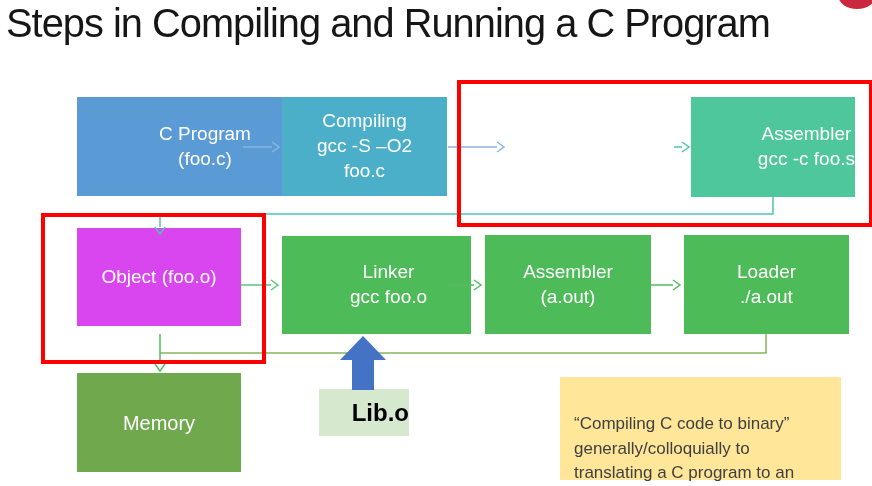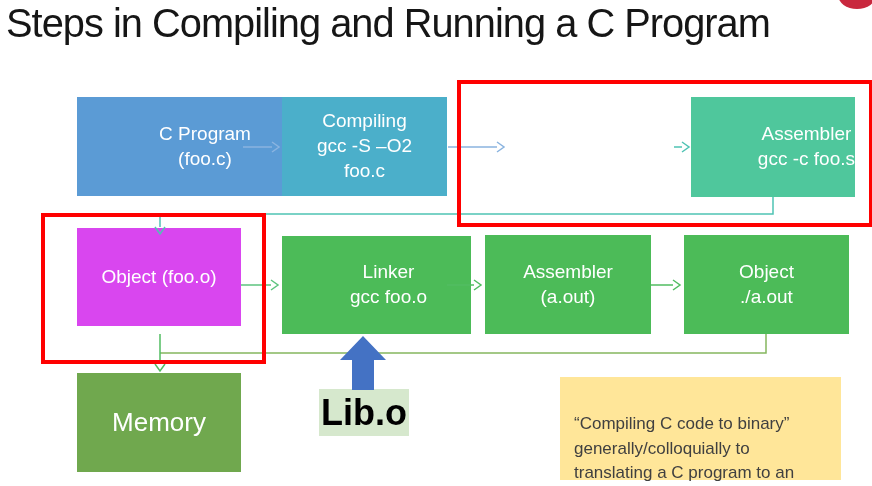--- a/index.html
+++ b/index.html
@@ -12,22 +12,22 @@
     font-size:41px;font-weight:400;color:#161616;
     white-space:nowrap;letter-spacing:-1px;
     transform:scaleX(0.97);transform-origin:left top;
   }
   .box{
     position:absolute;display:flex;align-items:center;justify-content:center;
     color:#ffffff;font-size:19px;line-height:1.3;text-align:center;
     white-space:pre-line;
   }
   .libo{
-    position:absolute;display:flex;align-items:center;justify-content:center;
-    color:#000000;font-size:36px;font-weight:700;
+    position:absolute;display:flex;align-items:center;justify-content:flex-end;
+    color:#000000;font-size:24px;font-weight:700;
   }
   .note{
     position:absolute;box-sizing:border-box;padding:11px 14px;
     color:#404040;font-size:17px;line-height:1.44;white-space:pre-line;
   }
   .overlay{position:absolute;left:0;top:0;pointer-events:none;}
 </style>
 </head>
 <body>
 
@@ -54,25 +54,25 @@
   </div>
   <div class="box" style="left: 282px; top: 236px; width: 165px; height: 98px; background-color: rgb(76, 187, 88); padding-left: 24px;">
     <span>Linker
 gcc foo.o</span>
   </div>
   <div class="box" style="left: 485px; top: 235px; width: 166px; height: 99px; background-color: rgb(76, 187, 88);">
     <span>Assembler
 (a.out)</span>
   </div>
   <div class="box" style="left: 684px; top: 235px; width: 165px; height: 99px; background-color: rgb(76, 187, 88);">
-    <span>Object
+    <span>Loader
 ./a.out</span>
   </div>
 
-  <div class="box" style="left: 77px; top: 373px; width: 164px; height: 99px; font-size: 26px; background-color: rgb(112, 168, 78);">
+  <div class="box" style="left: 77px; top: 373px; width: 164px; height: 99px; font-size: 20px; background-color: rgb(112, 168, 78);">
     <span>Memory</span>
   </div>
 
   <div class="libo" style="left: 319px; top: 389px; width: 90px; height: 47px; background-color: rgb(214, 232, 205);">
     <span>Lib.o</span>
   </div>
 
   <div class="note" style="left: 560px; top: 377px; width: 281px; height: 103px; background-color: rgb(255, 230, 153);">
     <span>“Compiling C code to binary”
 generally/colloquially to

